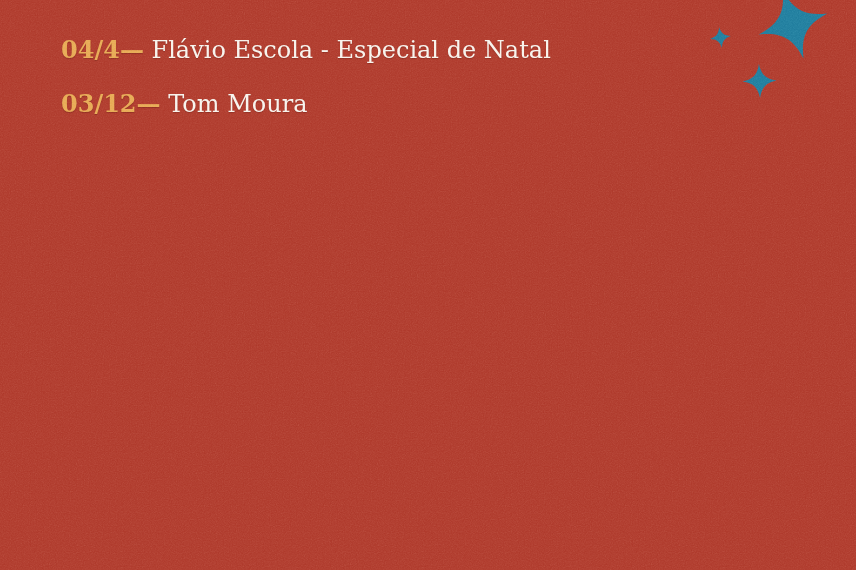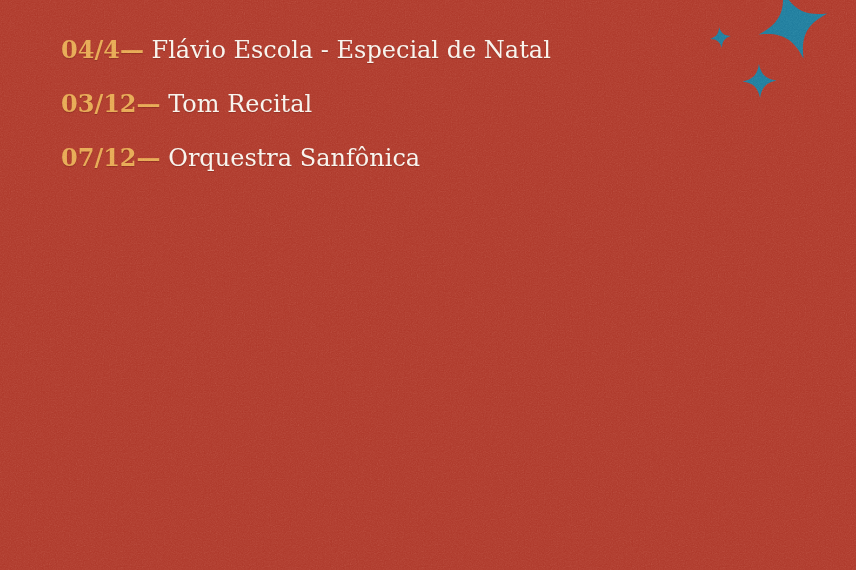--- a/index.html
+++ b/index.html
@@ -93,25 +93,23 @@
 <div class="poster">
 
   <div class="event-list">
 
 
 
     <p class="event"><span class="date">04/4</span><span class="dash">—</span>
       <span class="name">Flávio Escola - Especial de Natal</span></p>
 
     <p class="event"><span class="date">03/12</span><span class="dash">—</span>
-      <span class="name">Tom Recital</span></p>
+      <span class="name">Tom Moura</span></p>
 
 
-    <p class="event"><span class="date">07/12</span><span class="dash">—</span>
-      <span class="name">Orquestra Sanfônica</span></p>
   </div>
 </div>
 
 <svg class="grain" width="856" height="570" aria-hidden="true">
   <filter id="grainFilter" x="0" y="0" width="100%" height="100%">
     <feTurbulence type="fractalNoise" baseFrequency="0.85" numOctaves="2" stitchTiles="stitch"></feTurbulence>
     <feColorMatrix type="saturate" values="0"></feColorMatrix>
   </filter>
   <rect width="856" height="570" filter="url(#grainFilter)"></rect>
 </svg>

